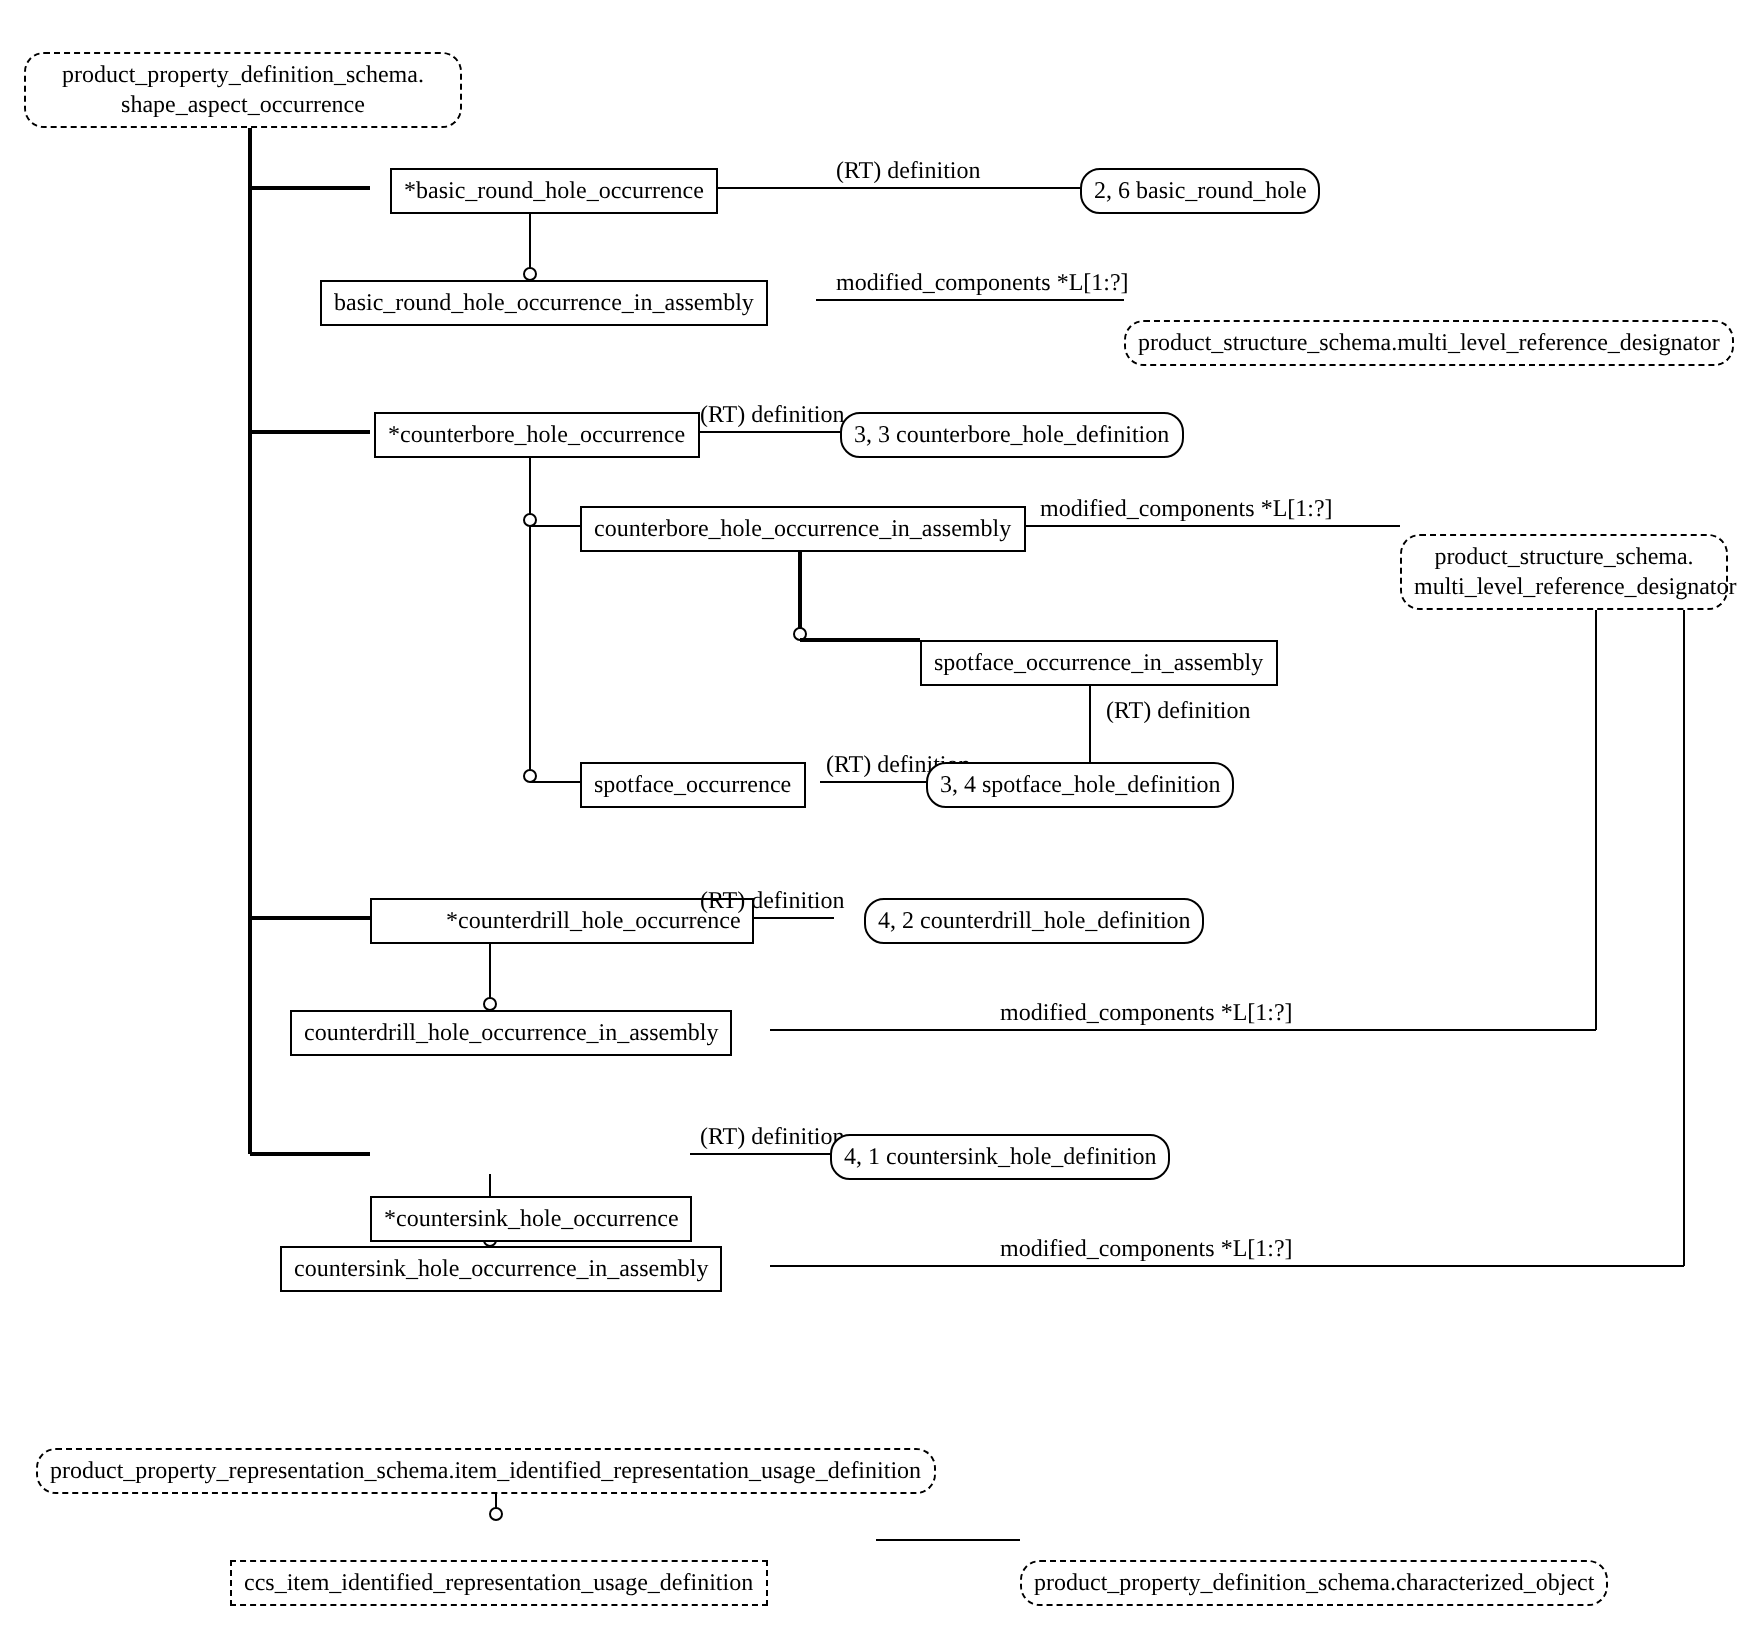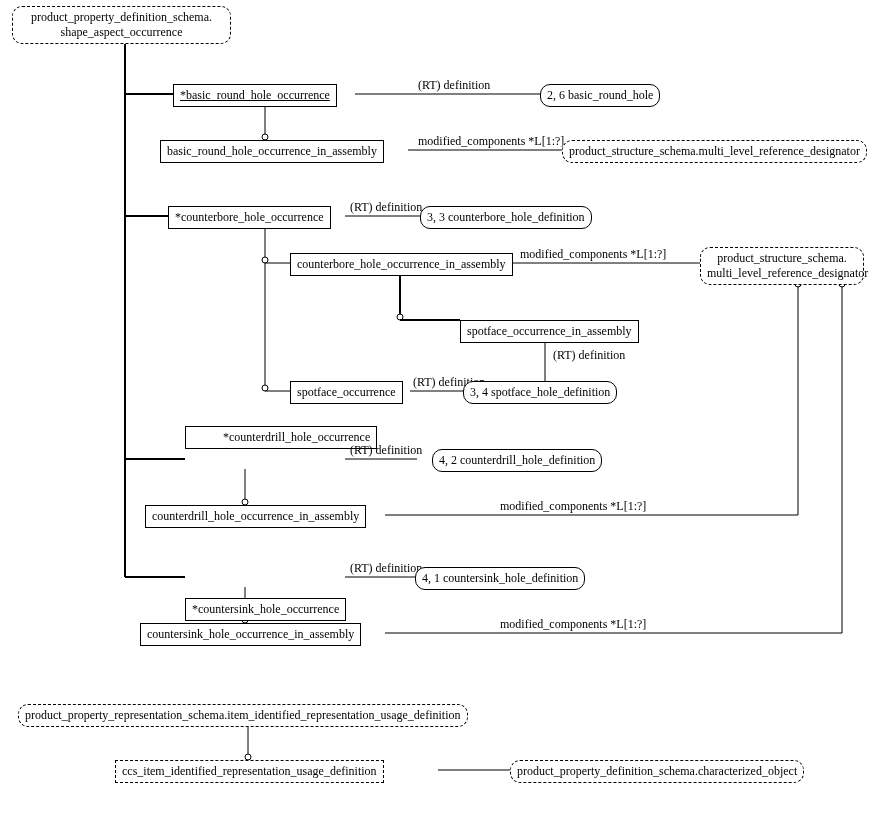--- a/index.html
+++ b/index.html
@@ -14,21 +14,21 @@
   }
   svg { position: absolute; top: 0; left: 0; }
   .box {
     position: absolute;
     border: 1px solid #000;
     background: #fff;
     text-align: center;
     padding: 3px 6px;
     white-space: nowrap;
   }
-  .dashed { border-style: dashed; }
+  .dashed { border-style: dashed; margin-top: 20px; }
   .rounded { border-radius: 10px; }
   .label {
     position: absolute;
     background: transparent;
     white-space: nowrap;
   }
 </style>
 </head>
 <body>
 
@@ -90,47 +90,47 @@
   <circle cx="248" cy="757" r="3" fill="#fff" stroke="#000"></circle>
 
   <line x1="438" y1="770" x2="510" y2="770" stroke="#000" stroke-width="1"></line>
 </svg>
 
 <div class="box dashed rounded" style="left:12px; top:6px; width:205px;">
   <span>product_property_definition_schema.</span><br>
   <span>shape_aspect_occurrence</span>
 </div>
 
-<div class="box" style="left:173px; top:84px;text-decoration:underline;">*basic_round_hole_occurrence</div>
+<div class="box" style="left:195px; top:84px;">*basic_round_hole_occurrence</div>
 <div class="label" style="left:418px; top:78px;">(RT) definition</div>
 <div class="box rounded" style="left:540px; top:84px;">2, 6 basic_round_hole</div>
 
 <div class="box" style="left:160px; top:140px;">basic_round_hole_occurrence_in_assembly</div>
 <div class="label" style="left:418px; top:134px;">modified_components *L[1:?]</div>
 <div class="box dashed rounded" style="left:562px; top:140px;">product_structure_schema.multi_level_reference_designator</div>
 
-<div class="box" style="left:168px; top:206px;">*counterbore_hole_occurrence</div>
+<div class="box" style="left:187px; top:206px;">*counterbore_hole_occurrence</div>
 <div class="label" style="left:350px; top:200px;">(RT) definition</div>
 <div class="box rounded" style="left:420px; top:206px;">3, 3 counterbore_hole_definition</div>
 
 <div class="box" style="left:290px; top:253px;">counterbore_hole_occurrence_in_assembly</div>
 <div class="label" style="left:520px; top:247px;">modified_components *L[1:?]</div>
 <div class="box dashed rounded" style="left:700px; top:247px; width:150px;">
   <span>product_structure_schema.</span><br>
   <span>multi_level_reference_designator</span>
 </div>
 
 <div class="box" style="left:460px; top:320px;">spotface_occurrence_in_assembly</div>
 <div class="label" style="left:553px; top:348px;">(RT) definition</div>
 
 <div class="box" style="left:290px; top:381px;">spotface_occurrence</div>
 <div class="label" style="left:413px; top:375px;">(RT) definition</div>
 <div class="box rounded" style="left:463px; top:381px;">3, 4 spotface_hole_definition</div>
 
-<div class="box" style="left:185px; top:426px;padding-left:37px;">*counterdrill_hole_occurrence</div>
+<div class="box" style="left:185px; top:449px;padding-left:37px;">*counterdrill_hole_occurrence</div>
 <div class="label" style="left:350px; top:443px;">(RT) definition</div>
 <div class="box rounded" style="left:417px; top:449px;margin-left:15px;">4, 2 counterdrill_hole_definition</div>
 
 <div class="box" style="left:145px; top:505px;">counterdrill_hole_occurrence_in_assembly</div>
 <div class="label" style="left:500px; top:499px;">modified_components *L[1:?]</div>
 
 <div class="box" style="left:185px; top:598px;">*countersink_hole_occurrence</div>
 <div class="label" style="left:350px; top:561px;">(RT) definition</div>
 <div class="box rounded" style="left:415px; top:567px;">4, 1 countersink_hole_definition</div>
 

